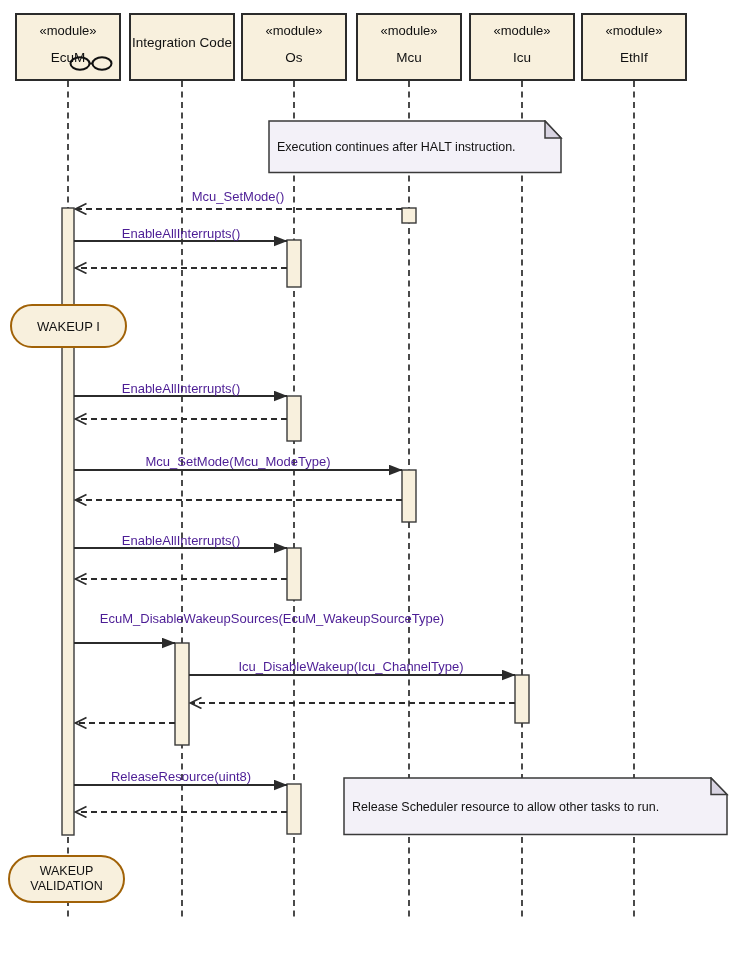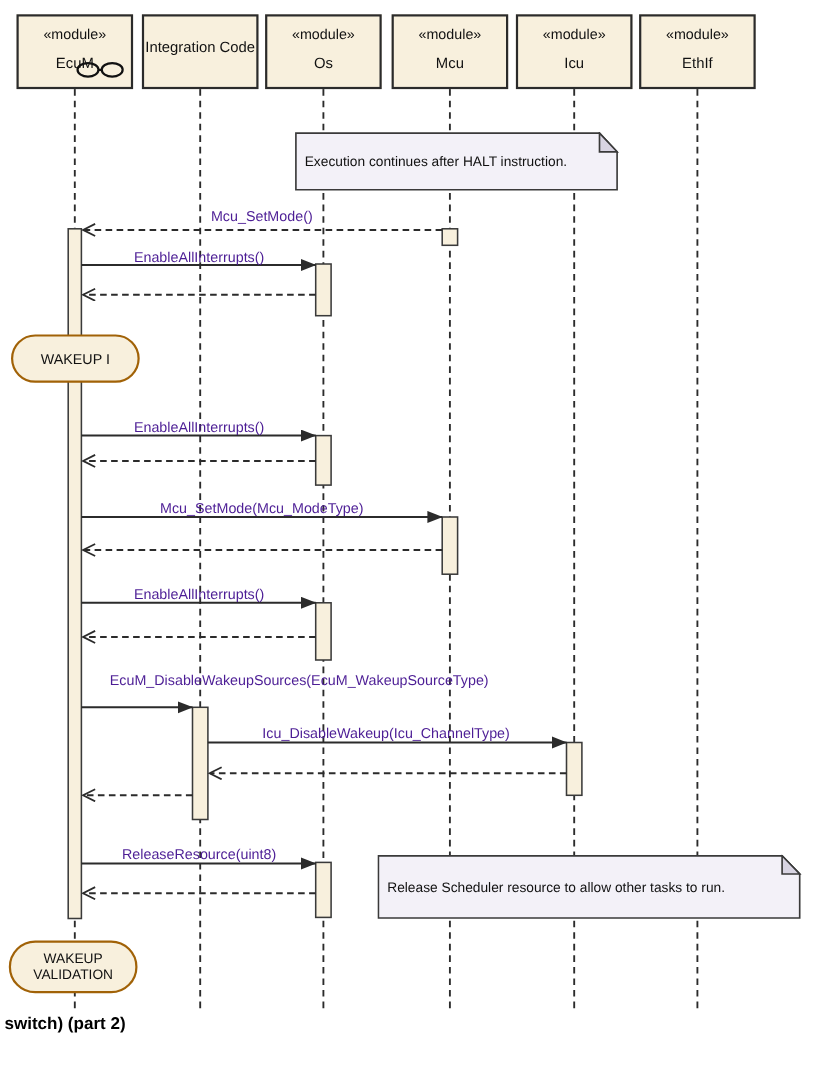--- a/index.html
+++ b/index.html
@@ -138,16 +138,15 @@
   <div class="mlabel" style="left:238px;top:189px">Mcu_SetMode()</div>
   <div class="mlabel" style="left:181px;top:226px">EnableAllInterrupts()</div>
   <div class="mlabel" style="left:181px;top:381px">EnableAllInterrupts()</div>
   <div class="mlabel" style="left:238px;top:454px">Mcu_SetMode(Mcu_ModeType)</div>
   <div class="mlabel" style="left:181px;top:533px">EnableAllInterrupts()</div>
   <div class="mlabel" style="left:272px;top:611px">EcuM_DisableWakeupSources(EcuM_WakeupSourceType)</div>
   <div class="mlabel" style="left:351px;top:659px">Icu_DisableWakeup(Icu_ChannelType)</div>
   <div class="mlabel" style="left:181px;top:769px">ReleaseResource(uint8)</div>
 
   <div class="caption">
-    <div class="cap2">switch) (part 2)</div>
   </div>
 
 </div>
 
 </body></html>

